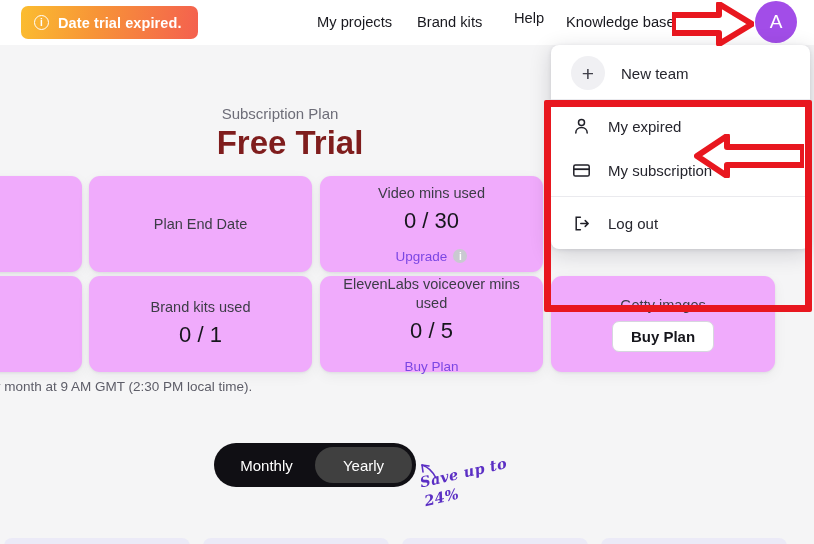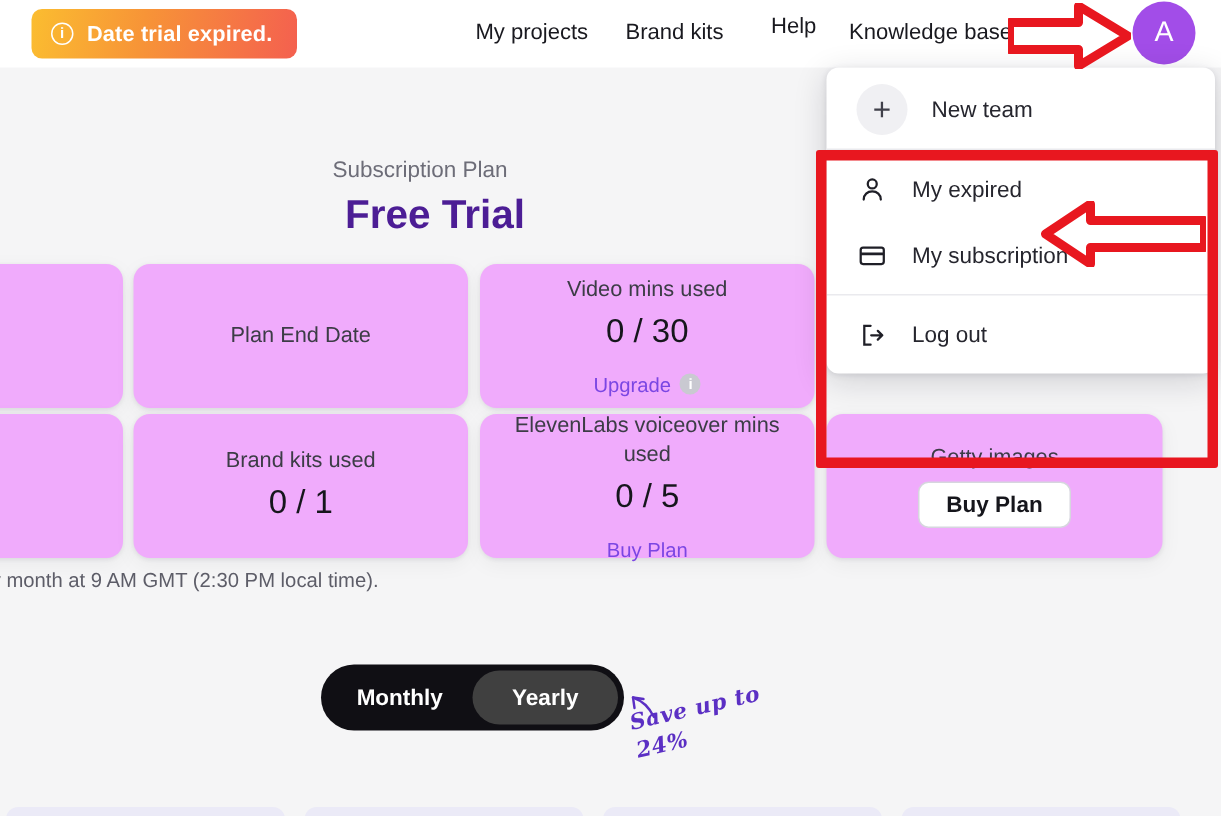--- a/index.html
+++ b/index.html
@@ -52,21 +52,21 @@
     background: #a24de8;
     display: flex; align-items: center; justify-content: center;
     color: #ffffff; font-size: 19px; font-weight: 500;
   }
 
   
   .plan-head {
     position: absolute; left: 0; top: 104px; width: 560px; text-align: center;
   }
   .plan-head .label { font-size: 15px; color: #6d6d78; line-height: 20px; }
-  .plan-head .value { font-size: 27px; font-weight: 700; color: #4c1d95; line-height: 34px; margin-top: 2px; margin-left: 20px; }
+  .plan-head .value { font-size: 33px; font-weight: 700; color: #7f1d1d; line-height: 34px; margin-top: 2px; margin-left: 20px; }
 
   .card {
     position: absolute; background: #f0abfc; border-radius: 11px;
     box-shadow: 0 1px 3px rgba(20,20,35,.07), 0 4px 14px rgba(20,20,35,.05);
     display: flex; flex-direction: column; align-items: center; justify-content: center;
     padding: 8px 12px; text-align: center;
   }
   .card .c-title { font-size: 14.5px; color: #3c3c46; line-height: 19px; }
   .card .c-value { font-size: 22px; font-weight: 500; color: #16161c; line-height: 30px; margin-top: 3px; }
   .card .c-link  { font-size: 13.5px; color: #7b46e3; margin-top: 13px; display: flex; gap: 6px; cursor: pointer; }
@@ -99,21 +99,21 @@
 
   
   .toggle {
     position: absolute; left: 214px; top: 443px;
     width: 202px; height: 44px; border-radius: 22px;
     background: #100f14; display: flex; align-items: center; padding: 4px;
   }
   .toggle .opt {
     flex: 1; height: 36px; border-radius: 18px;
     display: flex; align-items: center; justify-content: center;
-    font-size: 15px; font-weight: 700; color: #ffffff; cursor: pointer;
+    font-size: 15px; font-weight: 400; color: #ffffff; cursor: pointer;
   }
   .toggle .opt.active { background: #404040; }
 
   .save-note {
     position: absolute; left: 418px; top: 473px;
     font-family: "DejaVu Serif", serif;
     font-style: italic; font-weight: 700;
     font-size: 14.5px; color: #5b2fc4; line-height: 19px;
     transform: rotate(-13deg); transform-origin: 0 0;
     white-space: nowrap; letter-spacing: .4px;

